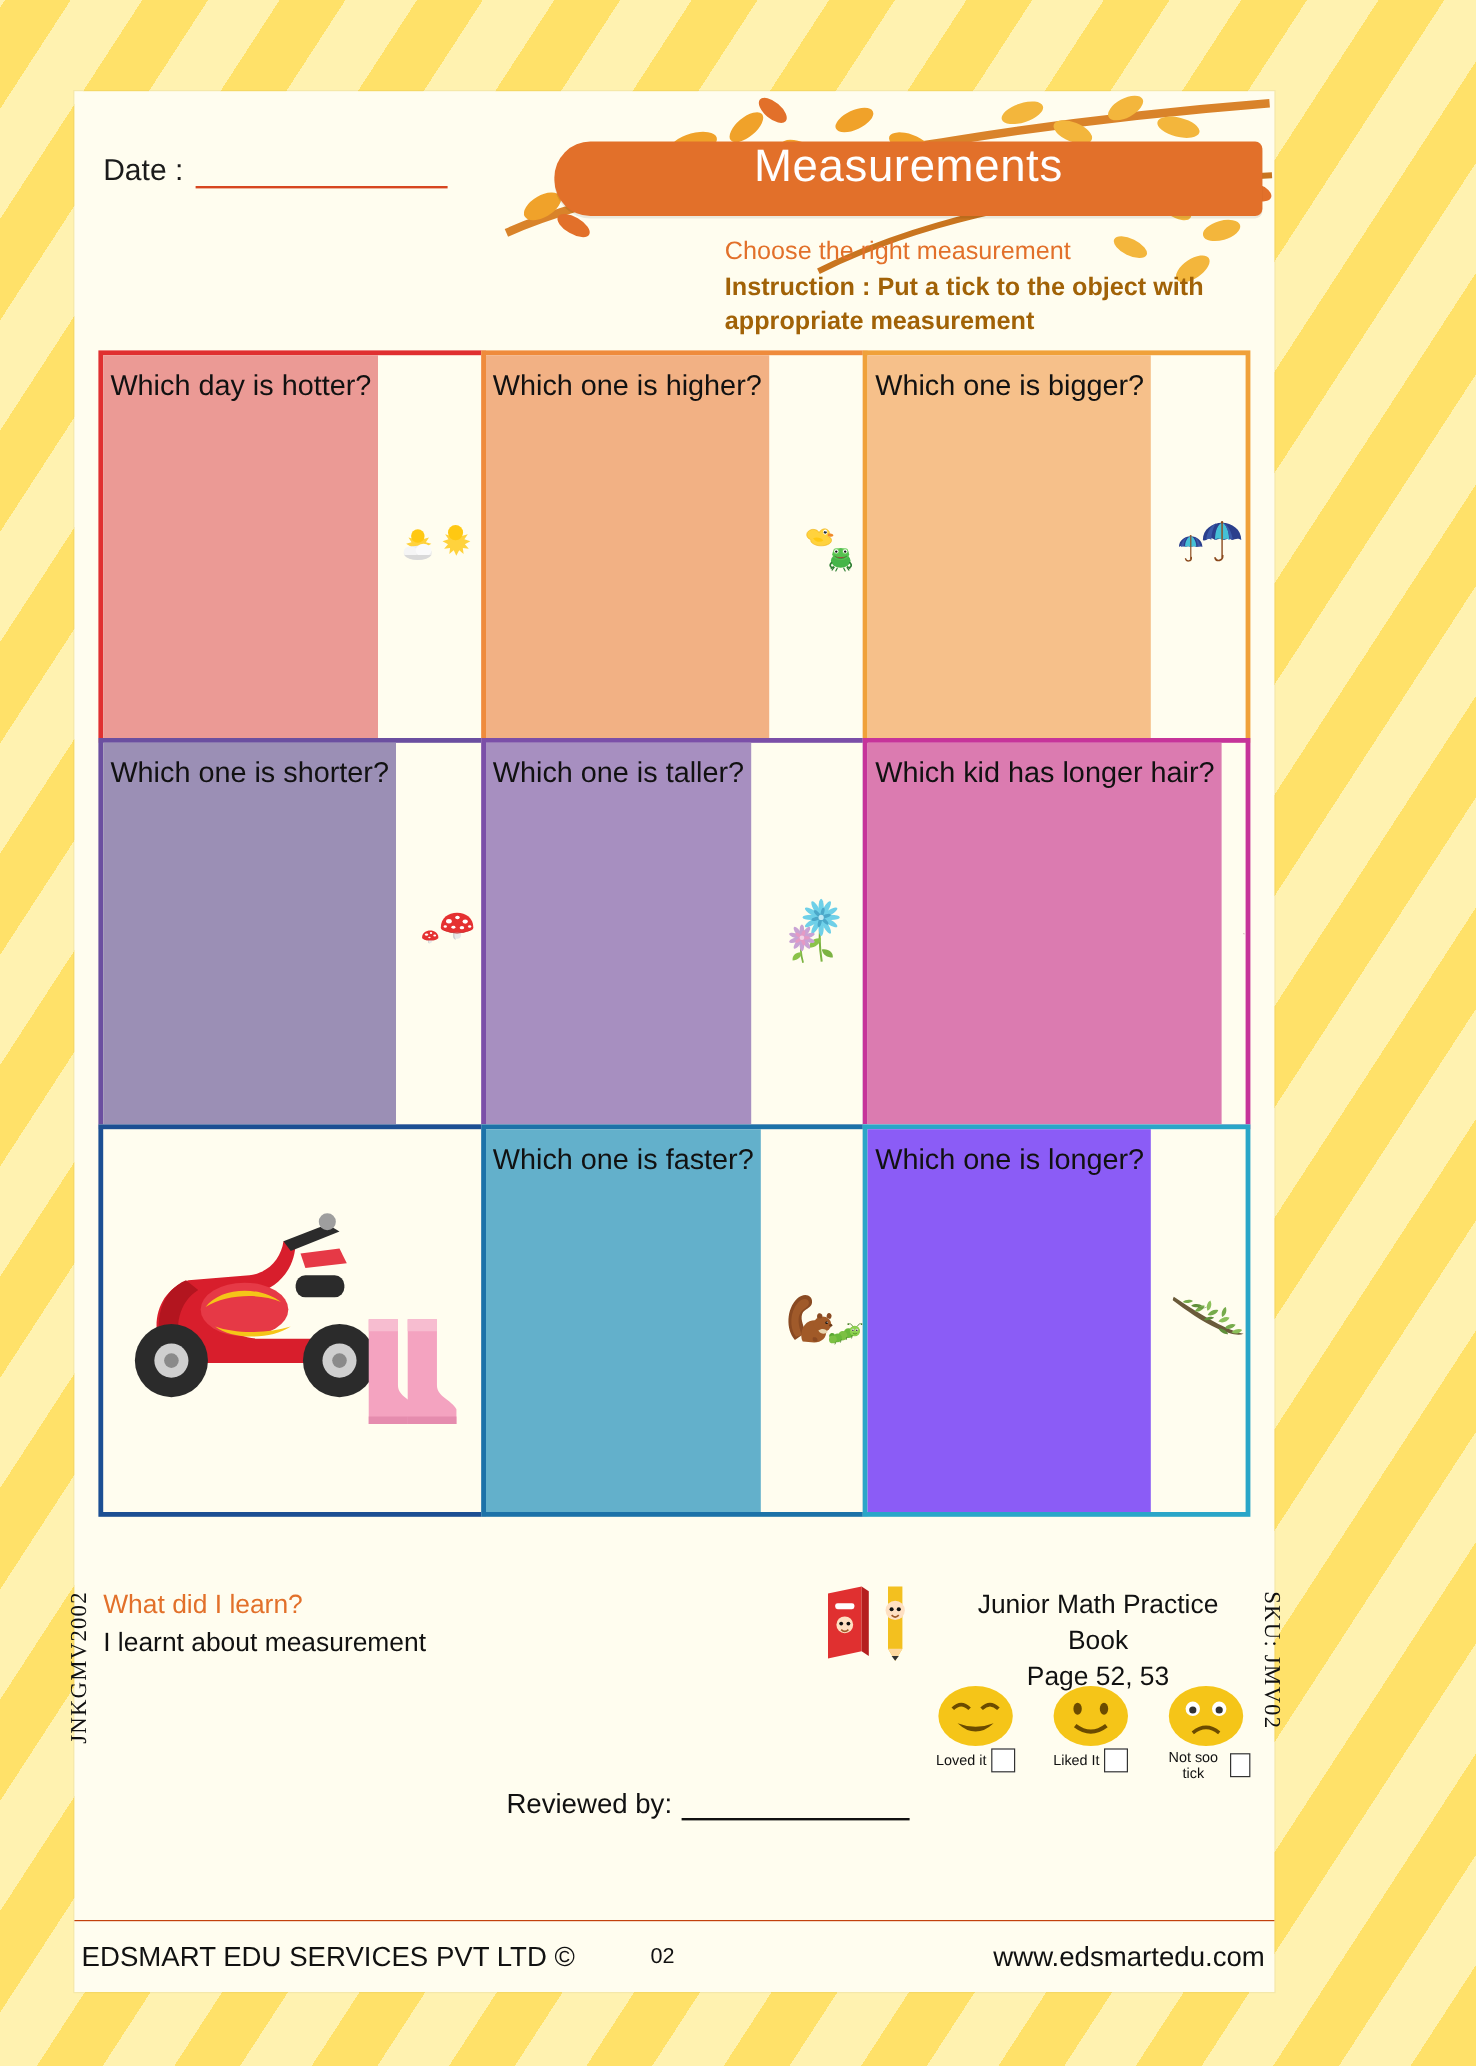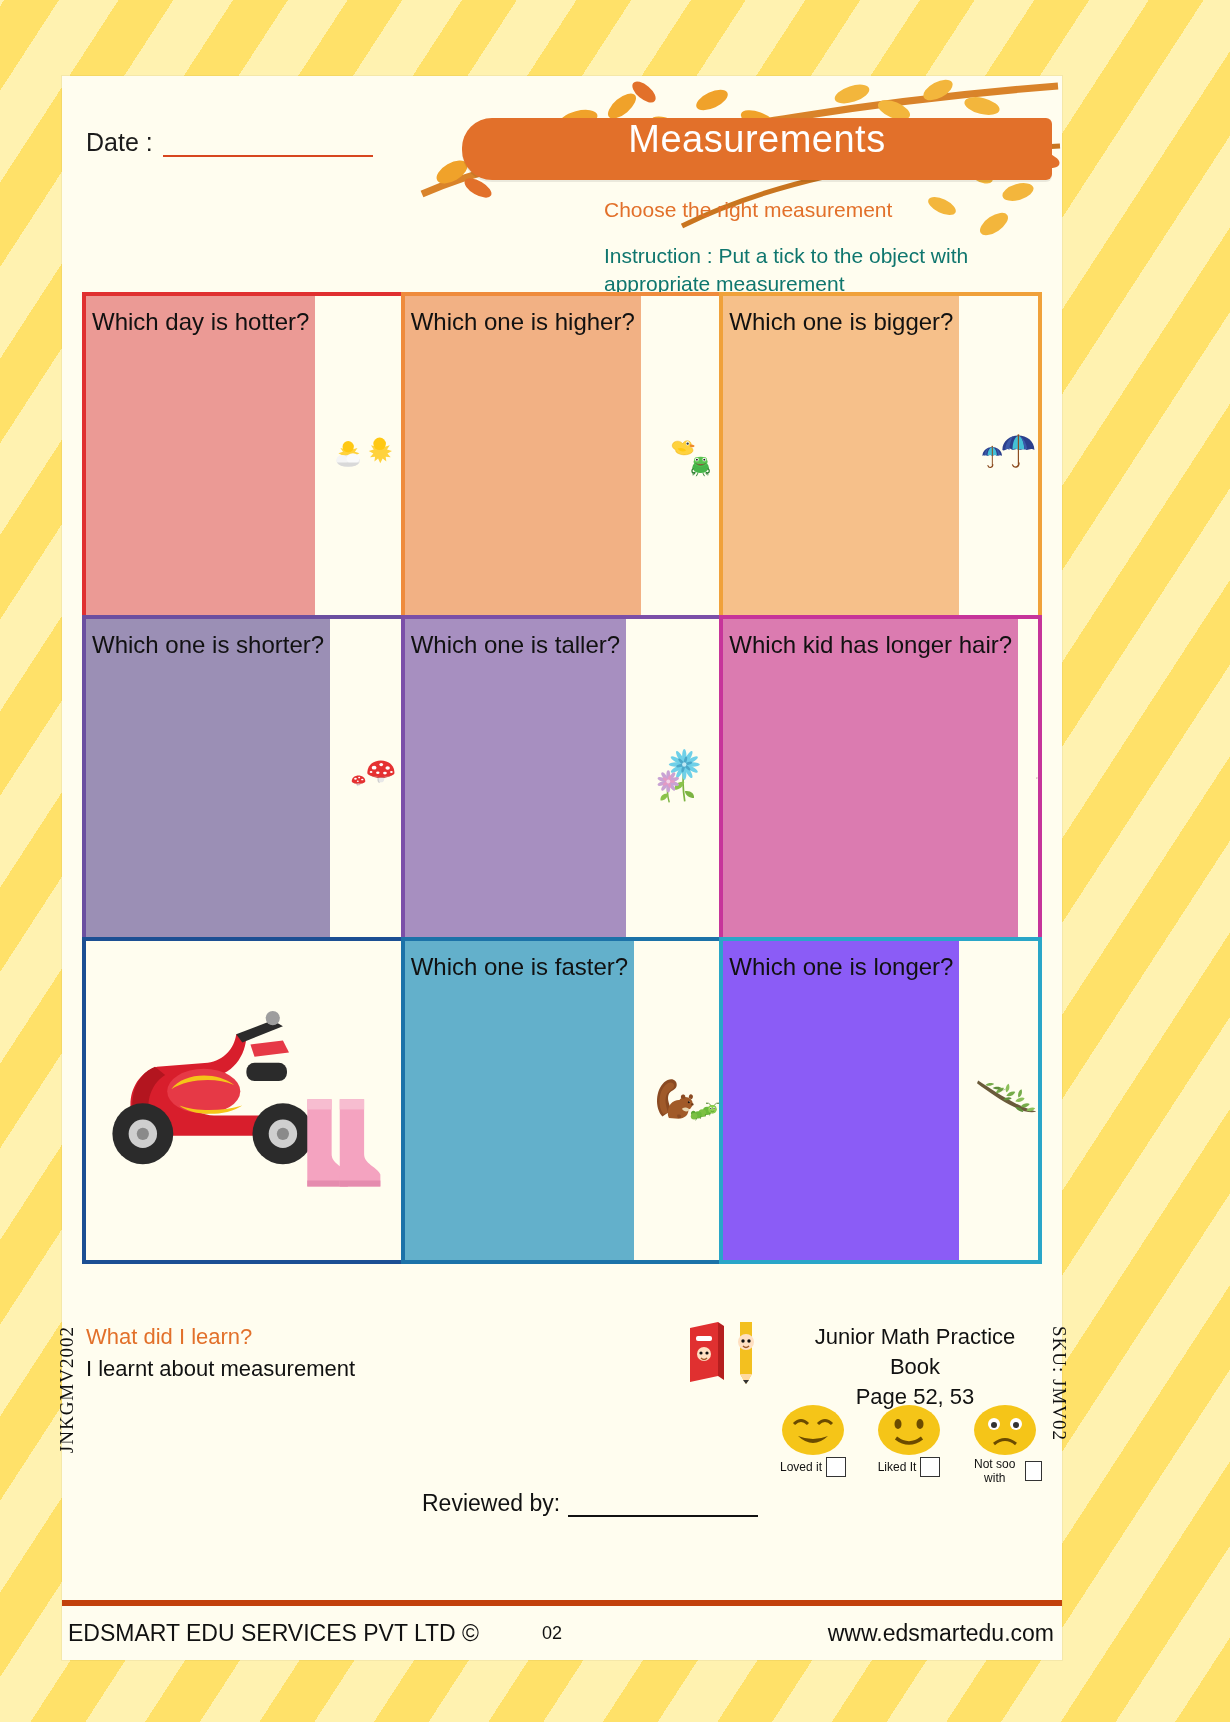--- a/index.html
+++ b/index.html
@@ -81,25 +81,26 @@
   .subtitle {
     position: absolute;
     left: 542px;
     top: 122px;
     color: #e2702a;
     font-size: 21px;
   }
   .instruction {
     position: absolute;
     left: 542px;
-    top: 166px;
-    color: #0f766e;
+    top: 150px;
+    color: #a16207;
     font-size: 21px;
     line-height: 28px;
     width: 400px;
+    font-weight: bold;
   }
   
   .grid {
     position: absolute;
     left: 22px;
     top: 218px;
     width: 956px;
     height: 968px;
     display: grid;
     grid-template-columns: repeat(3, 1fr);
@@ -214,21 +215,21 @@
     width: 190px;
     height: 20px;
     border-bottom: 2px solid #111;
   }
   .bottom-bar {
     position: absolute;
     left: 0;
     right: 0;
     bottom: 0;
     height: 60px;
-    border-top: 6px solid #c2410c;
+    border-top: 1px solid #c2410c;
     display: flex;
     align-items: center;
     font-size: 23px;
     color: #111;
   }
   .bottom-left { position: absolute; left: 6px; }
   .bottom-center { position: absolute; left: 480px; font-size: 18px; }
   .bottom-right { position: absolute; right: 8px; }
   svg { display: block; }
 </style>
@@ -702,21 +703,21 @@
         <svg width="66" height="52" viewBox="0 0 66 52">
           <ellipse cx="33" cy="26" rx="31" ry="25" fill="#f5c518"></ellipse>
           <circle cx="22" cy="20" r="6" fill="#fff"></circle>
           <circle cx="44" cy="20" r="6" fill="#fff"></circle>
           <circle cx="22" cy="21" r="3" fill="#333"></circle>
           <circle cx="44" cy="21" r="3" fill="#333"></circle>
           <path d="M22 40 q11 -9 22 0" stroke="#6b4b00" stroke-width="3" fill="none"></path>
         </svg>
       </div>
       <div class="smiley-label">
-        <span>Not soo with</span>
+        <span>Not soo tick</span>
         <span class="tickbox"></span>
       </div>
     </div>
   </div>
 
   <div class="reviewed">
     <span>Reviewed by:</span>
     <span class="reviewed-line"></span>
   </div>
 

